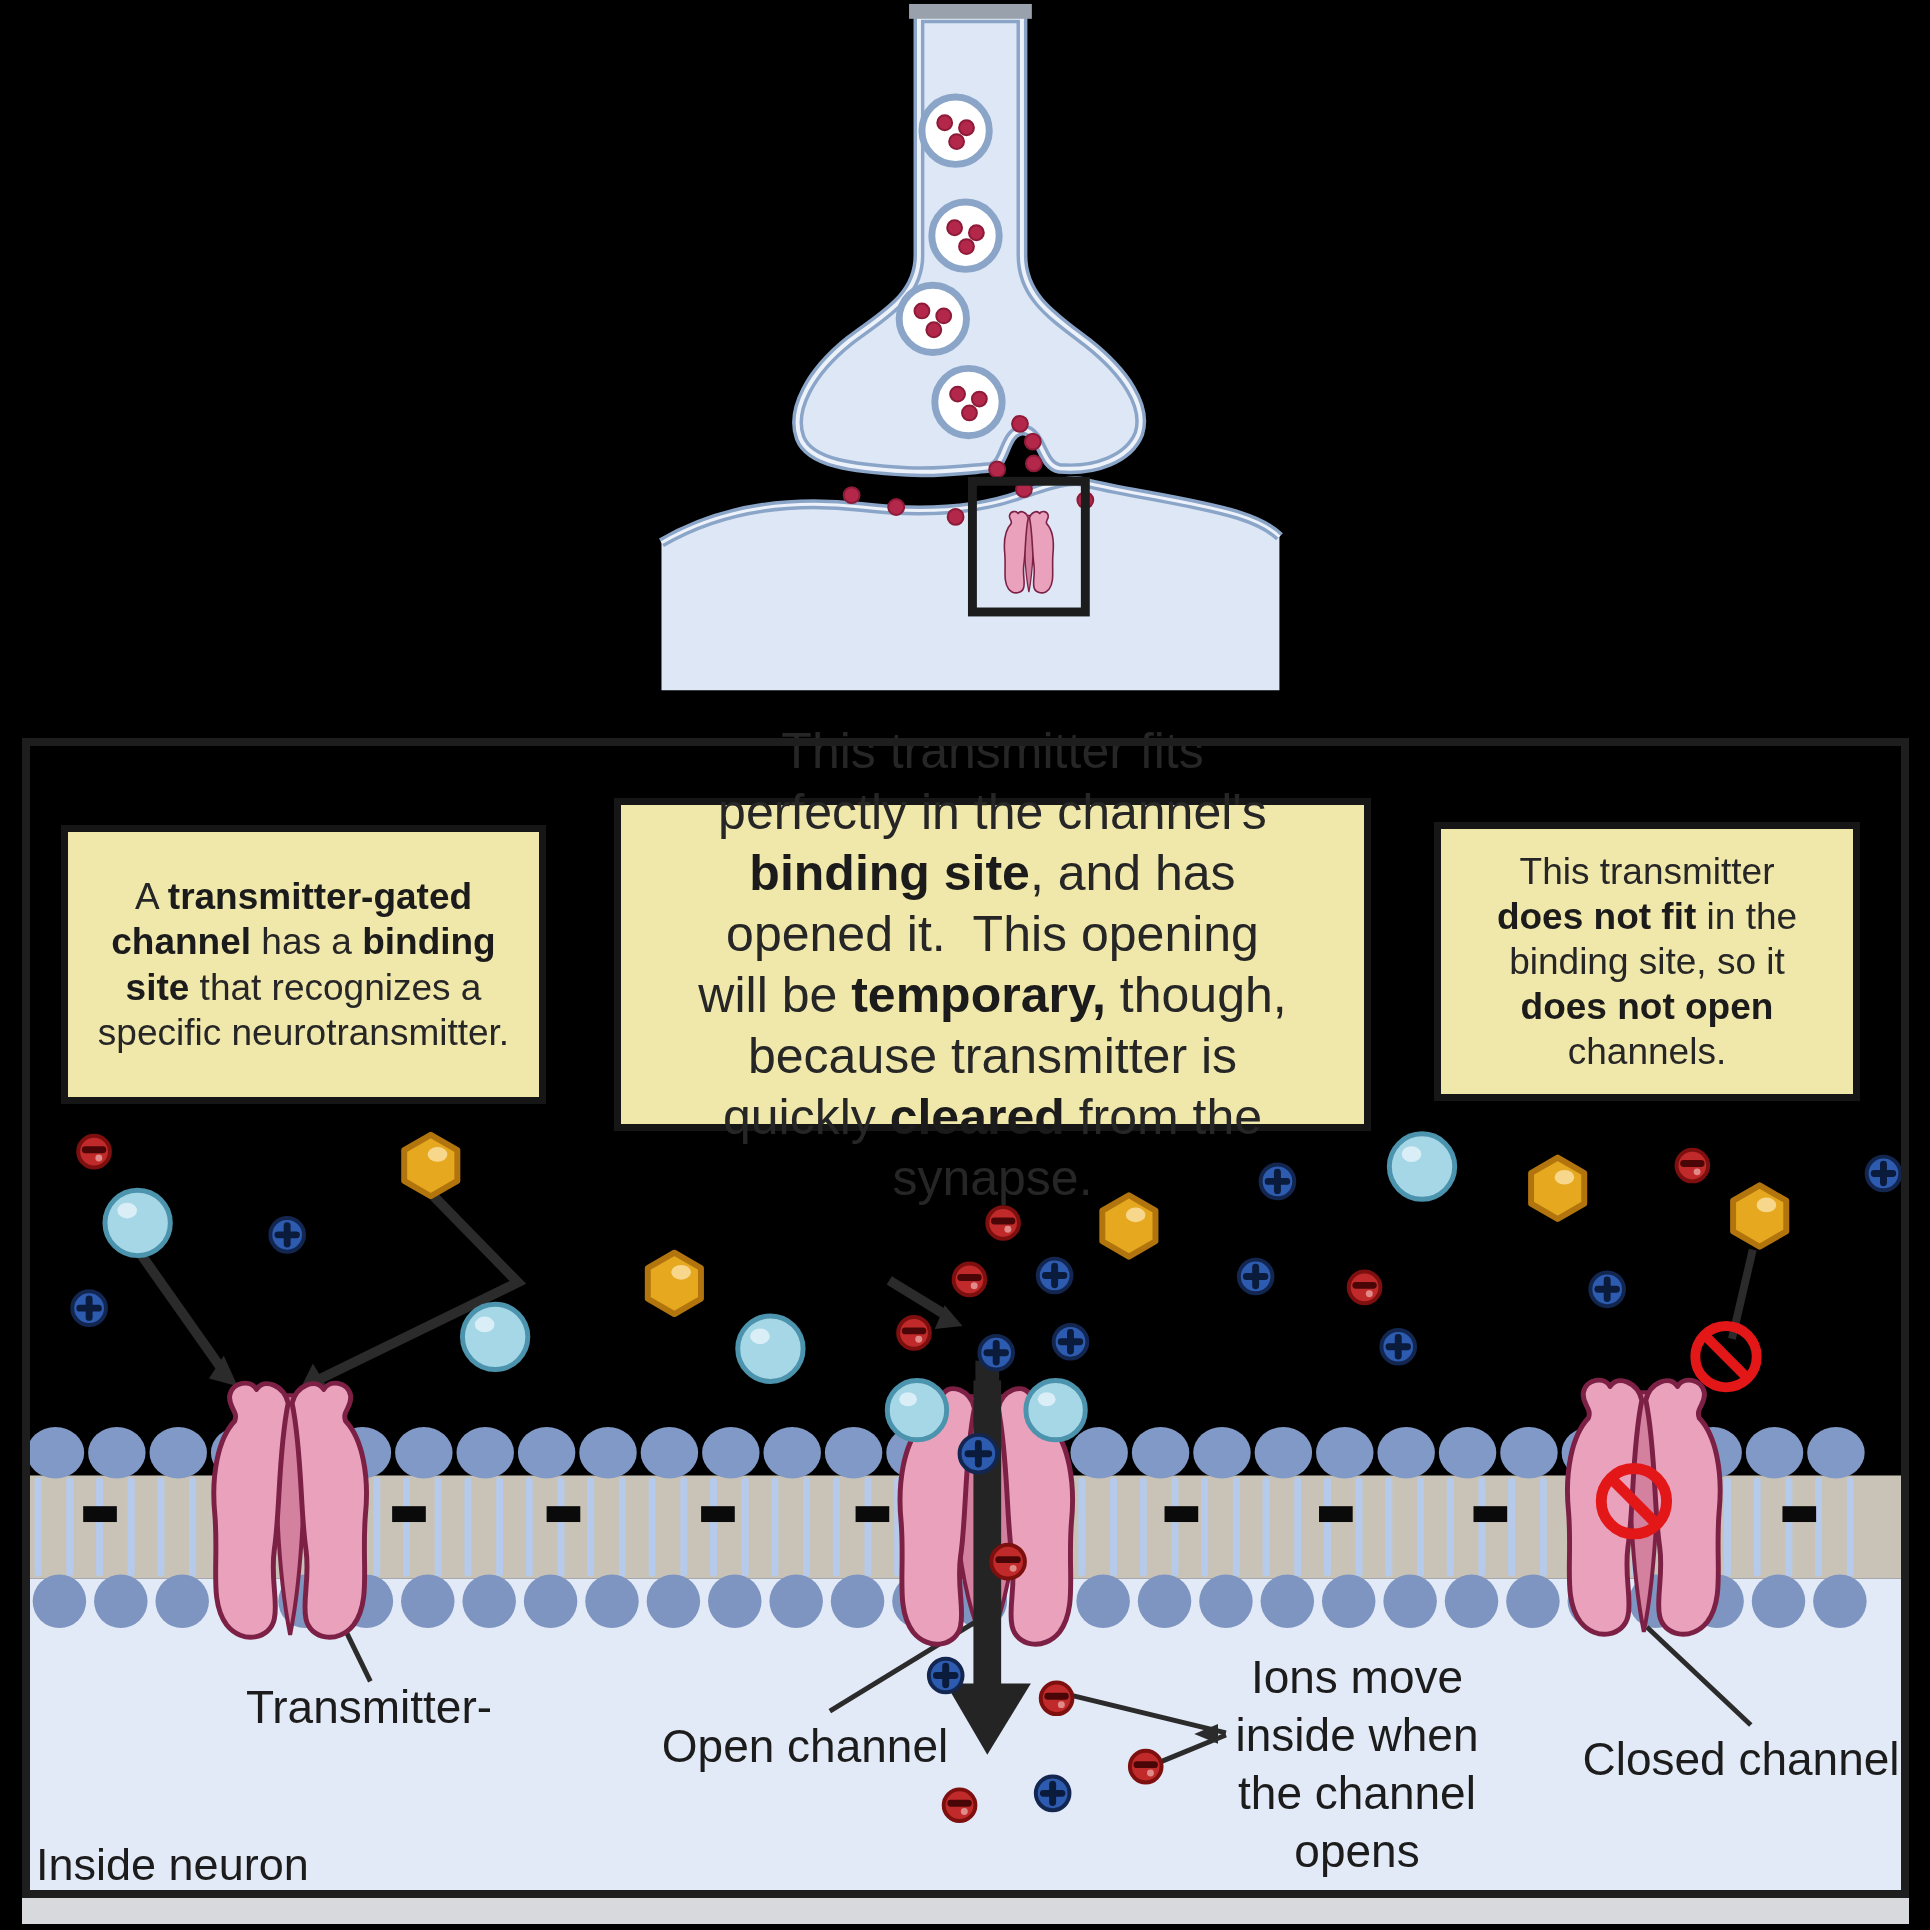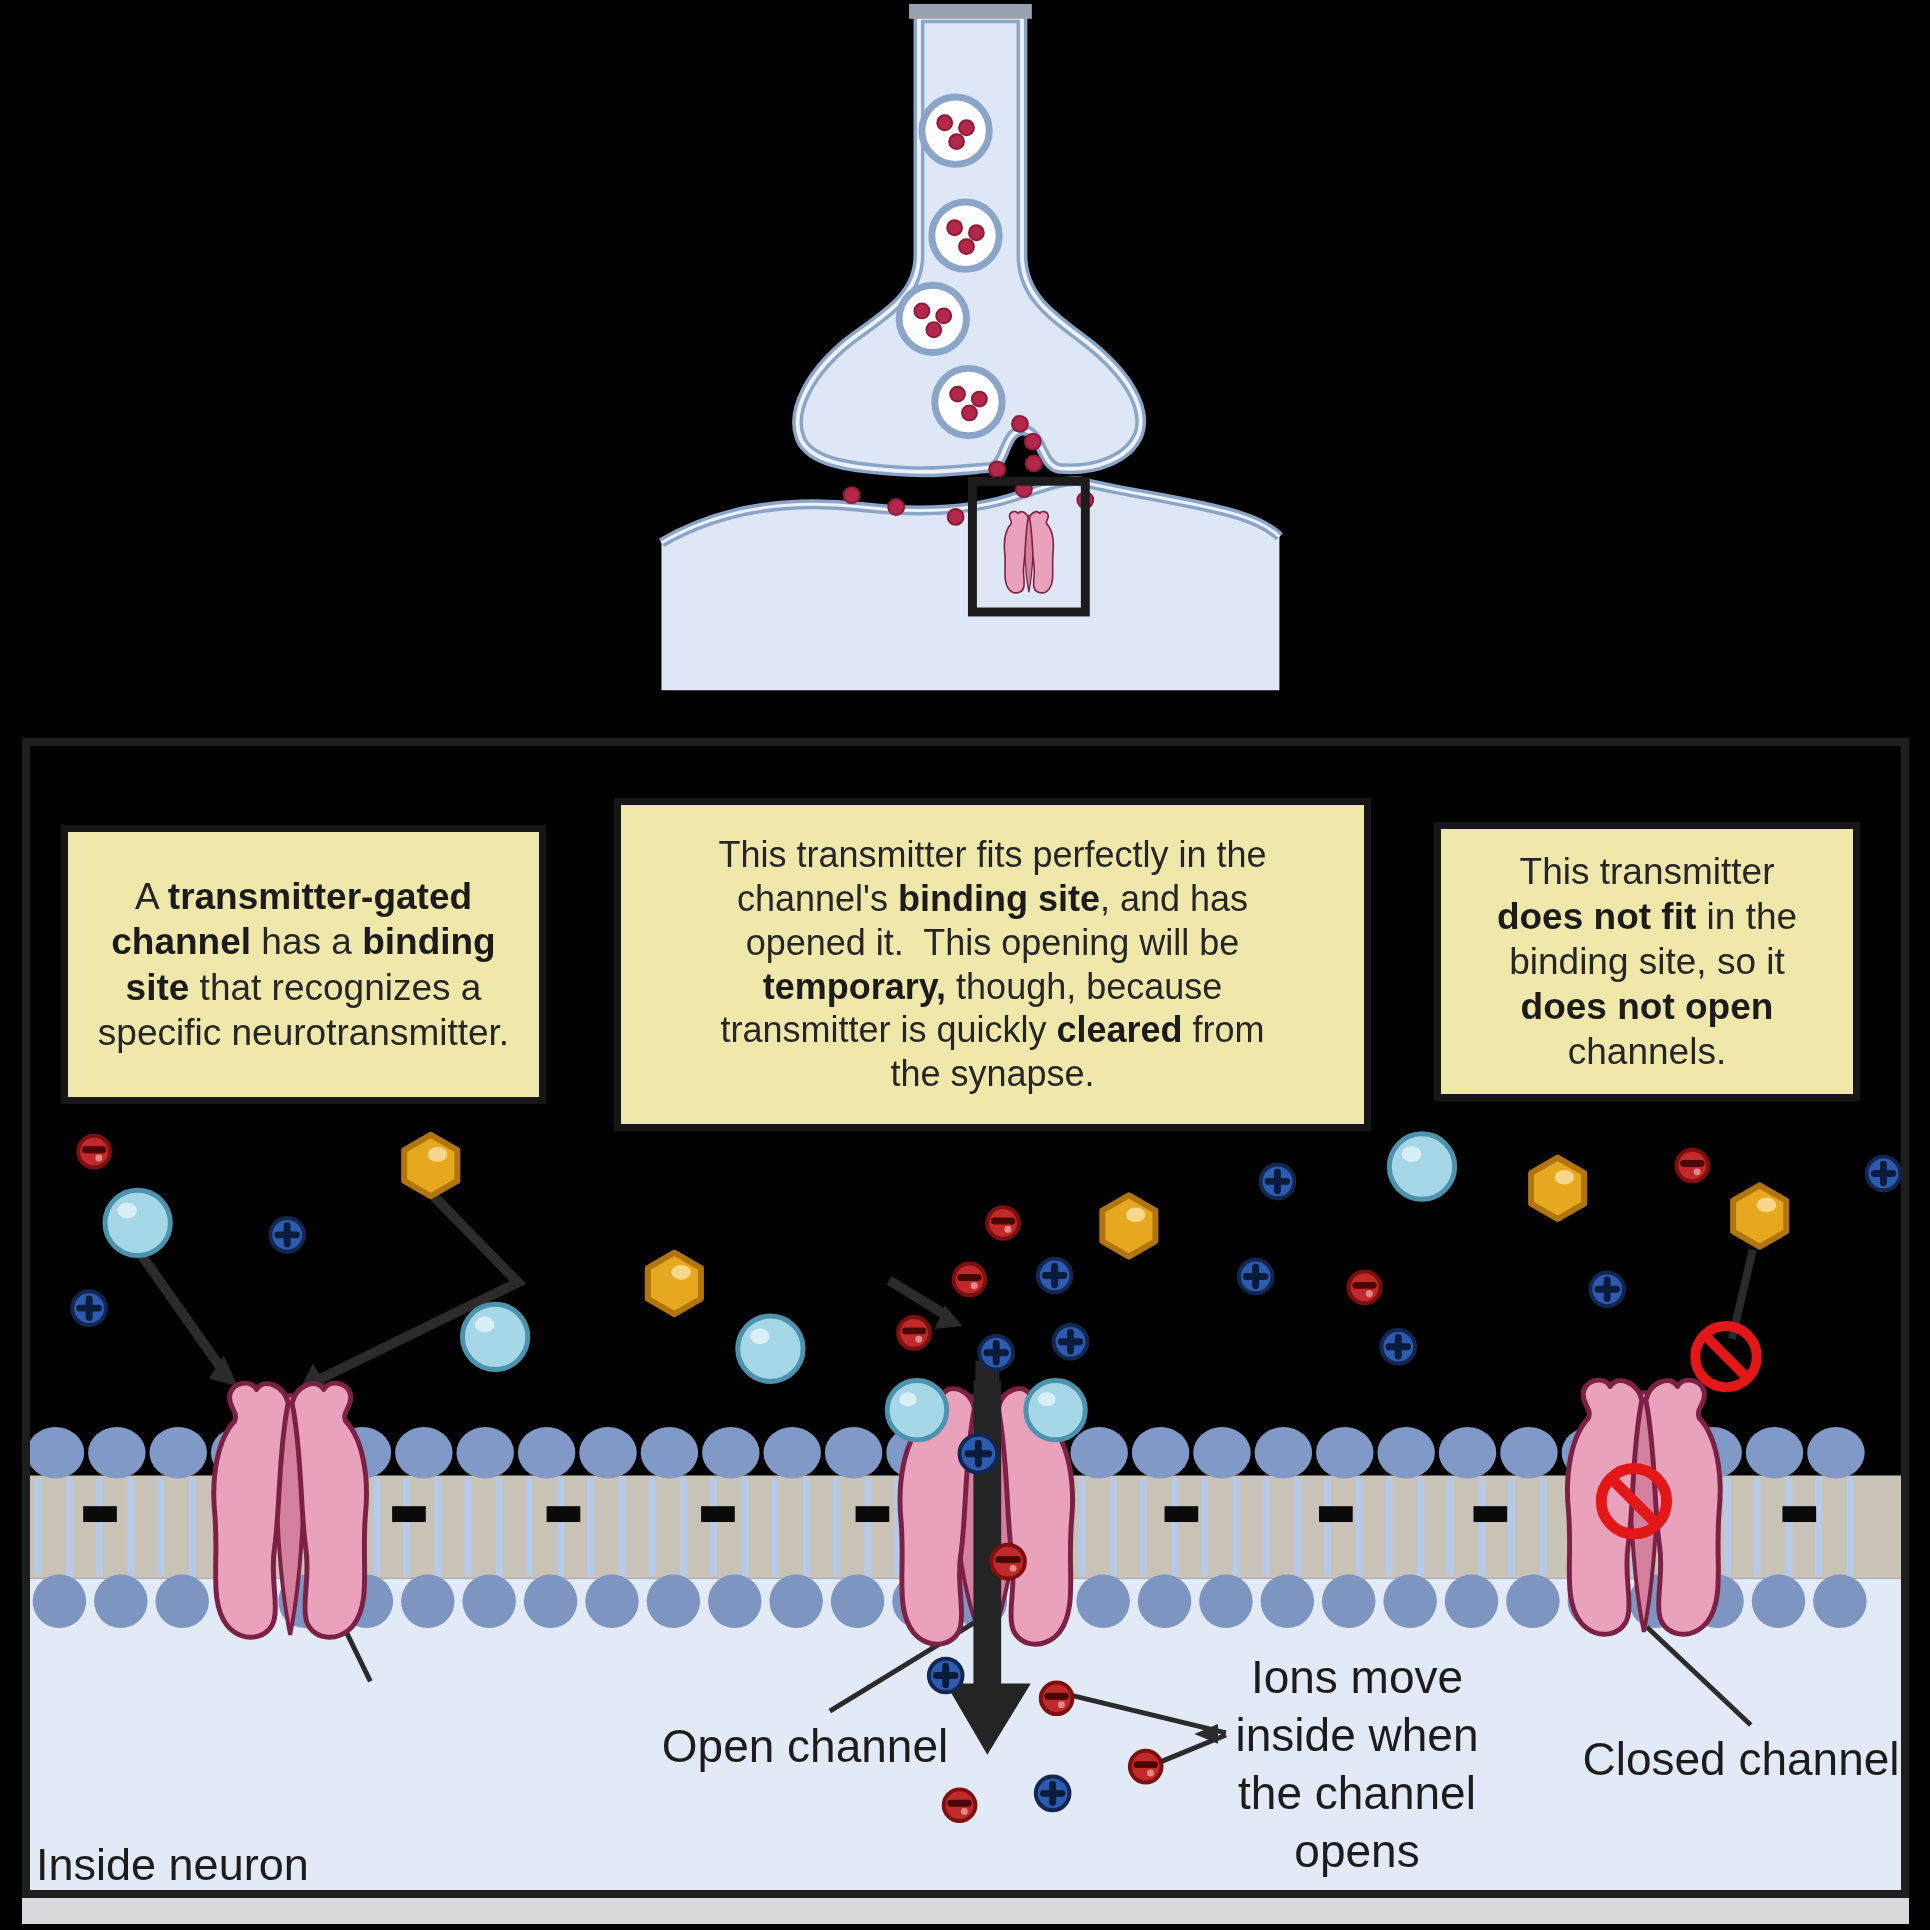--- a/index.html
+++ b/index.html
@@ -8,21 +8,21 @@
   .art{position:absolute;left:0;top:0;z-index:1;}
   .frame{position:absolute;left:22px;top:738px;width:1887px;height:1160px;
          border:8px solid #1e1e1e;box-sizing:border-box;z-index:3;pointer-events:none;}
   .edge-strip{position:absolute;left:22px;top:1898px;width:1887px;height:26px;
          background:#d7d9dc;z-index:0;}
   .note{position:absolute;z-index:2;background:#f0e7ab;border:7px solid #161616;
         color:#262626;text-align:center;box-sizing:border-box;
         display:flex;align-items:center;justify-content:center;line-height:1.22;}
   .b{font-weight:700;color:#1b1b1b;}
   #note-left{left:61px;top:825px;width:485px;height:279px;font-size:37px;padding:20px 14px;}
-  #note-middle{left:614px;top:798px;width:757px;height:333px;font-size:36px;padding:24px 71px;}
+  #note-middle{left:614px;top:798px;width:757px;height:333px;font-size:50px;padding:24px 71px;}
   #note-right{left:1434px;top:822px;width:426px;height:279px;font-size:37px;padding:20px 42px;}
   .lbl{position:absolute;z-index:2;color:#1c1c1c;font-size:46px;line-height:1.26;
        text-align:center;transform:translateX(-50%);white-space:nowrap;}
   #lbl-ions{white-space:normal;width:297px;}
   #lbl-inside{transform:none;text-align:left;white-space:nowrap;font-size:45px;}
 </style>
 </head>
 <body>
 
 <div class="stage">
@@ -425,19 +425,20 @@
     <span class="bt"><span>A </span><span class="b">transmitter-gated channel</span><span> has a </span><span class="b">binding site</span><span> that recognizes a specific neurotransmitter.</span></span>
   </div>
   <div class="note" id="note-middle">
     <span class="bt"><span>This transmitter fits perfectly in the channel's </span><span class="b">binding site</span><span>, and has opened it.&nbsp; This opening will be </span><span class="b">temporary,</span><span> though, because transmitter is quickly </span><span class="b">cleared</span><span> from the synapse.</span></span>
   </div>
   <div class="note" id="note-right">
     <span class="bt"><span>This transmitter </span><span class="b">does not fit</span><span> in the binding site, so it </span><span class="b">does not open</span><span> channels.</span></span>
   </div>
 
   <div class="lbl" style="left:369px;top:1679px;">
+    <div>Transmitter-</div>
   </div>
   <div class="lbl" style="left:805px;top:1701px;margin-top:17px;">Open channel</div>
   <div class="lbl" id="lbl-ions" style="left:1357px;top:1649px;">Ions move inside when the channel opens</div>
   <div class="lbl" style="left:1741px;top:1731px;">Closed channel</div>
   <div class="lbl" id="lbl-inside" style="left:36px;top:1837px;">Inside neuron</div>
 </div>
 
 
 </body></html>

